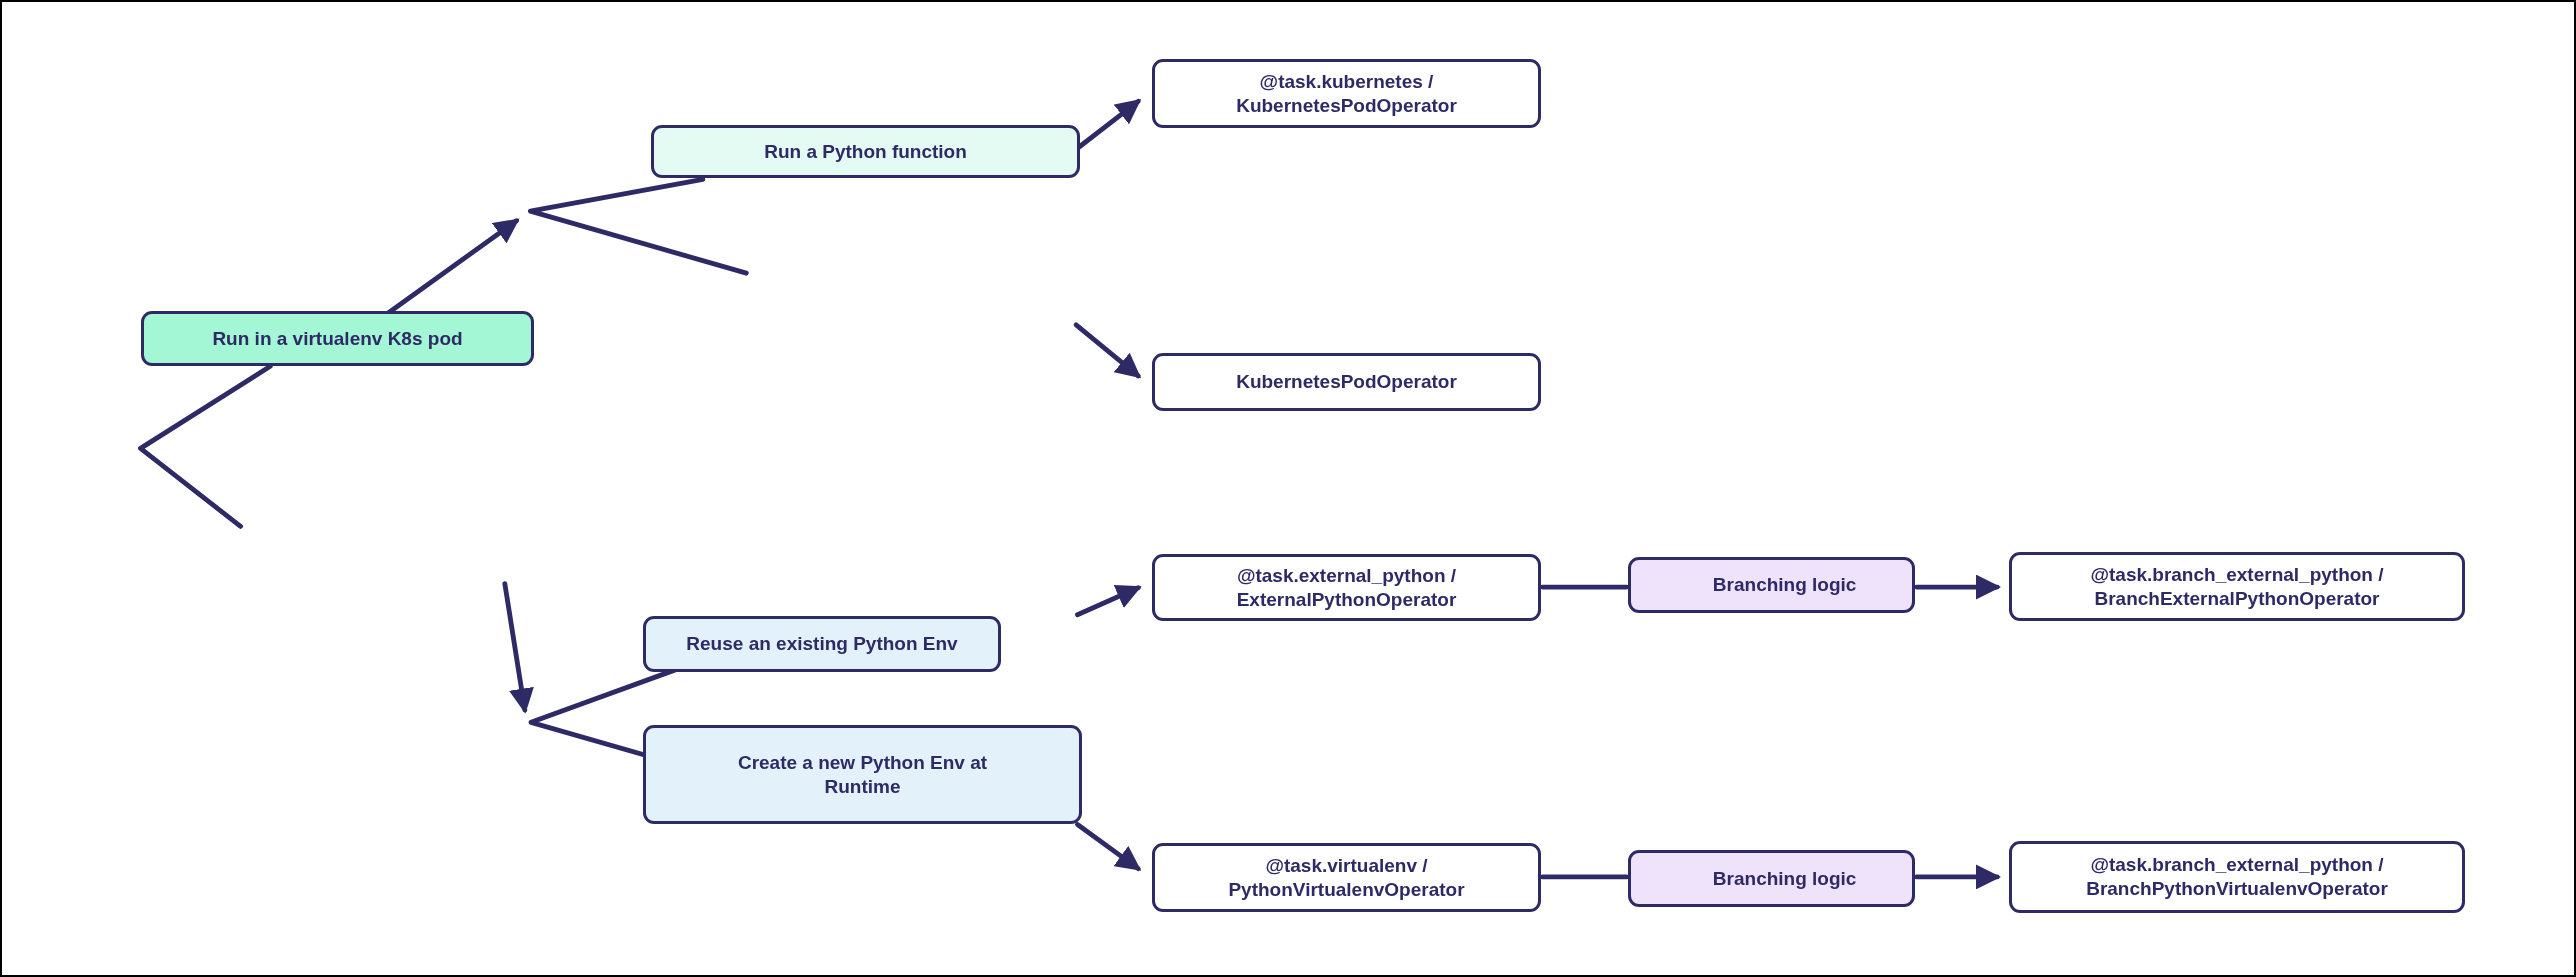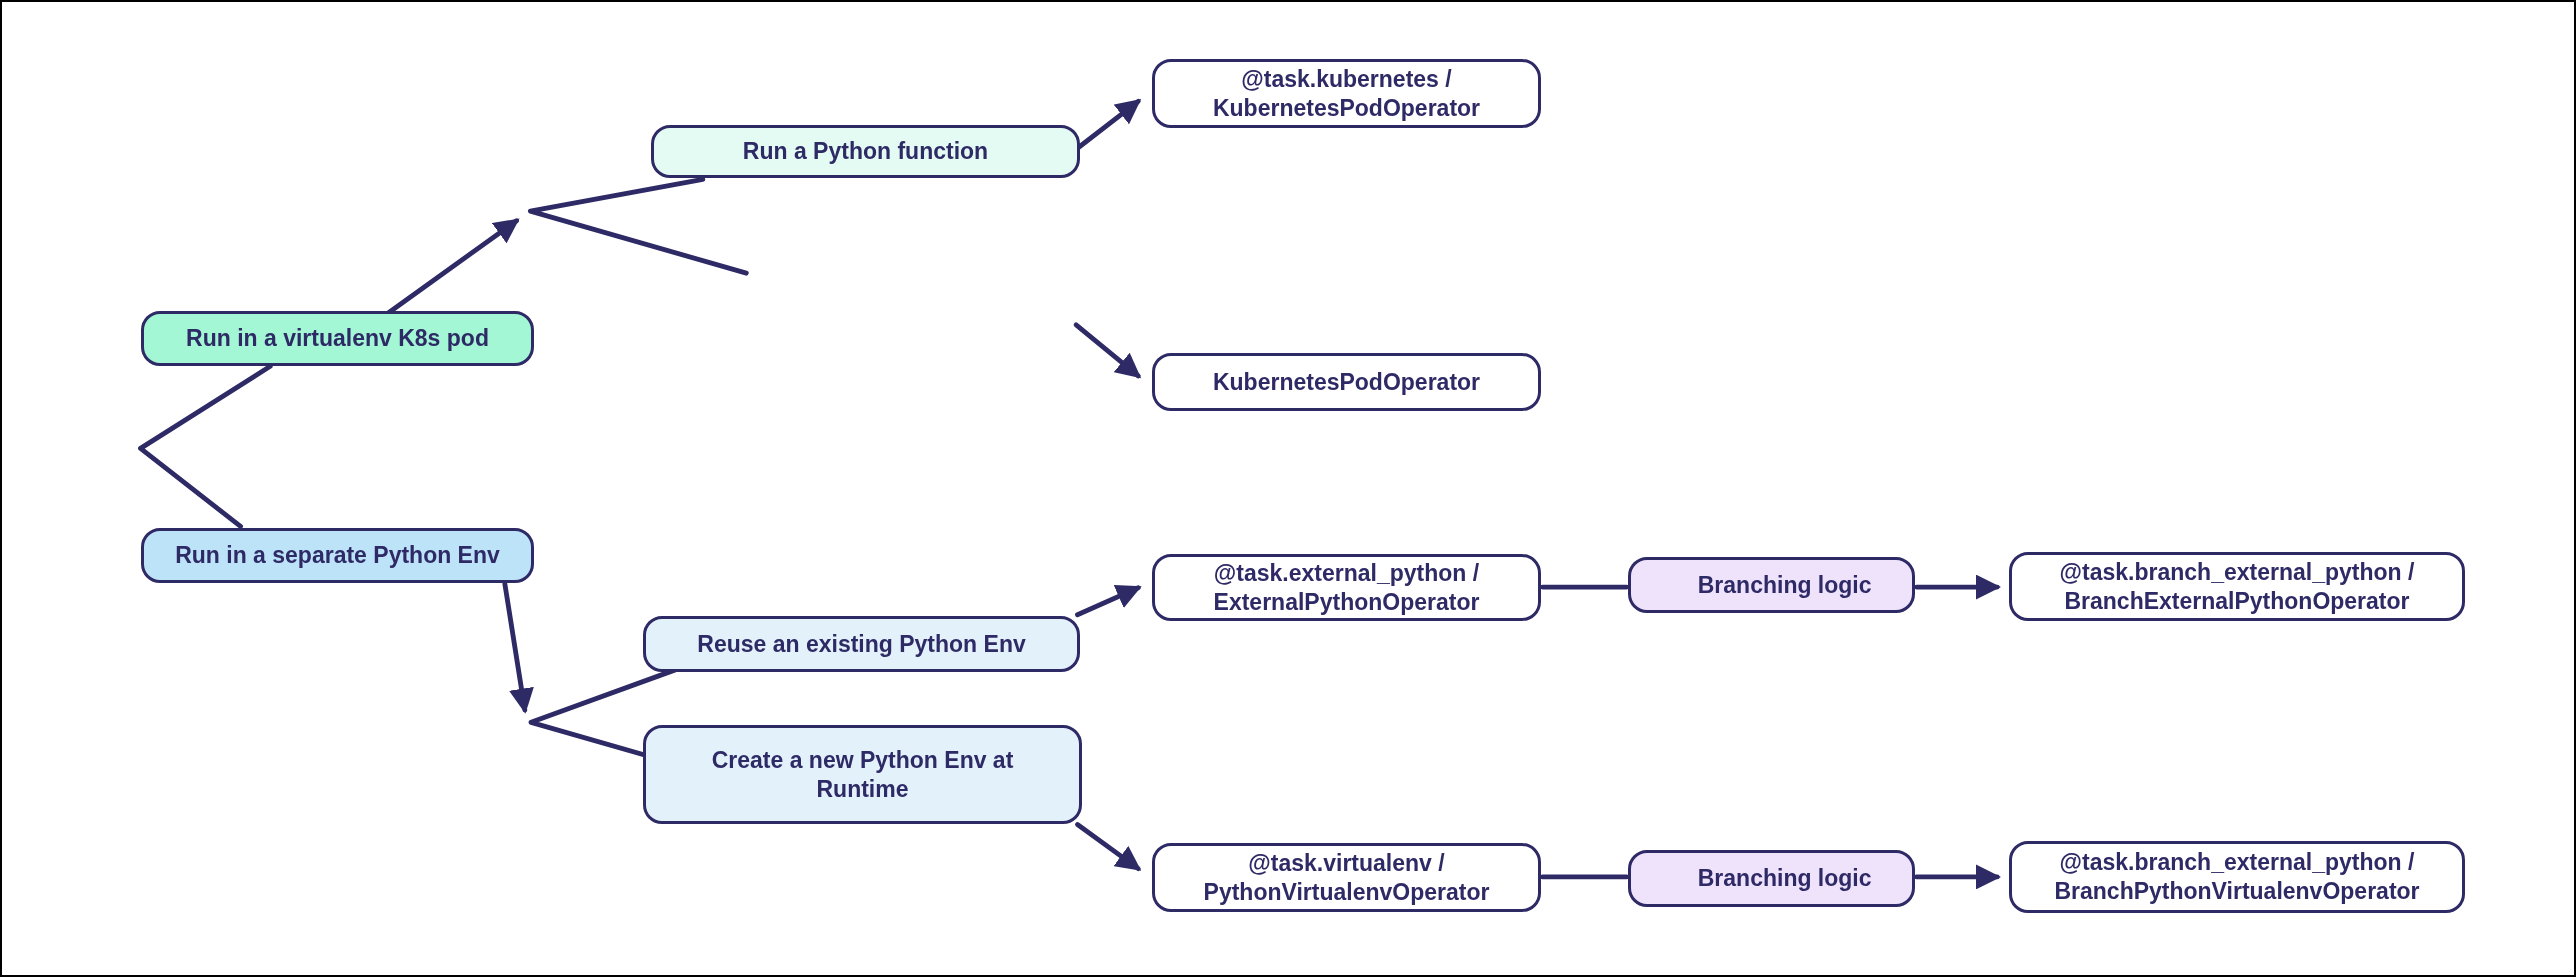--- a/index.html
+++ b/index.html
@@ -21,24 +21,24 @@
     background:var(--background);
     border:2.8px solid var(--frame);
     transform-origin:top left;
     font-family:"Liberation Sans","DejaVu Sans",sans-serif;
   }
   #edge-layer{position:absolute;left:0;top:0;width:2576px;height:977px;}
   .node{
     position:absolute;
     display:flex;align-items:center;justify-content:center;
     border:3.5px solid var(--ink);
-    border-radius:19px;
+    border-radius:11px;
     color:var(--ink);
     font-weight:700;
-    font-size:23px;
+    font-size:19px;
     line-height:1.26;
     text-align:center;
     white-space:pre-line;
     padding:2.8px 9.7px;
   }
   .node--green{background:var(--green);}
   .node--blue{background:var(--blue);}
   .node--mint{background:var(--mint);}
   .node--lightblue{background:var(--light-blue);}
   .node--purple{background:var(--purple);padding-left:36px;}
@@ -71,39 +71,36 @@
       <path d="M2774 848 L2891 848" marker-end="url(#ah)"></path>
       <path d="M2232 1268 L2354 1268"></path>
       <path d="M2774 1268 L2891 1268" marker-end="url(#ah)"></path>
     </g>
   </svg>
 
   <div class="node node--green" style="left:139px;top:309px;width:393px;height:55px;">
     <span>Run in a virtualenv K8s pod</span>
   </div>
 
-  <div class="node node--blue" style="left:139px;top:526px;width:393px;height:55px;">
-    <span>Run in a separate Python Env</span>
-  </div>
 
   <div class="node node--mint" style="left:649px;top:123px;width:429px;height:53px;">
     <span>Run a Python function</span>
   </div>
 
 
   <div class="node node--white" style="left:1150px;top:57px;width:389px;height:69px;">
     <span>@task.kubernetes /
 KubernetesPodOperator</span>
   </div>
 
   <div class="node node--white" style="left:1150px;top:351px;width:389px;height:58px;">
     <span>KubernetesPodOperator</span>
   </div>
 
-  <div class="node node--lightblue" style="left:641px;top:614px;width:437px;height:56px;">
+  <div class="node node--lightblue" style="left:641px;top:614px;width:358px;height:56px;">
     <span>Reuse an existing Python Env</span>
   </div>
 
   <div class="node node--lightblue" style="left:641px;top:723px;width:439px;height:99px;">
     <span>Create a new Python Env at
 Runtime</span>
   </div>
 
   <div class="node node--white" style="left:1150px;top:841px;width:389px;height:69px;">
     <span>@task.virtualenv /

